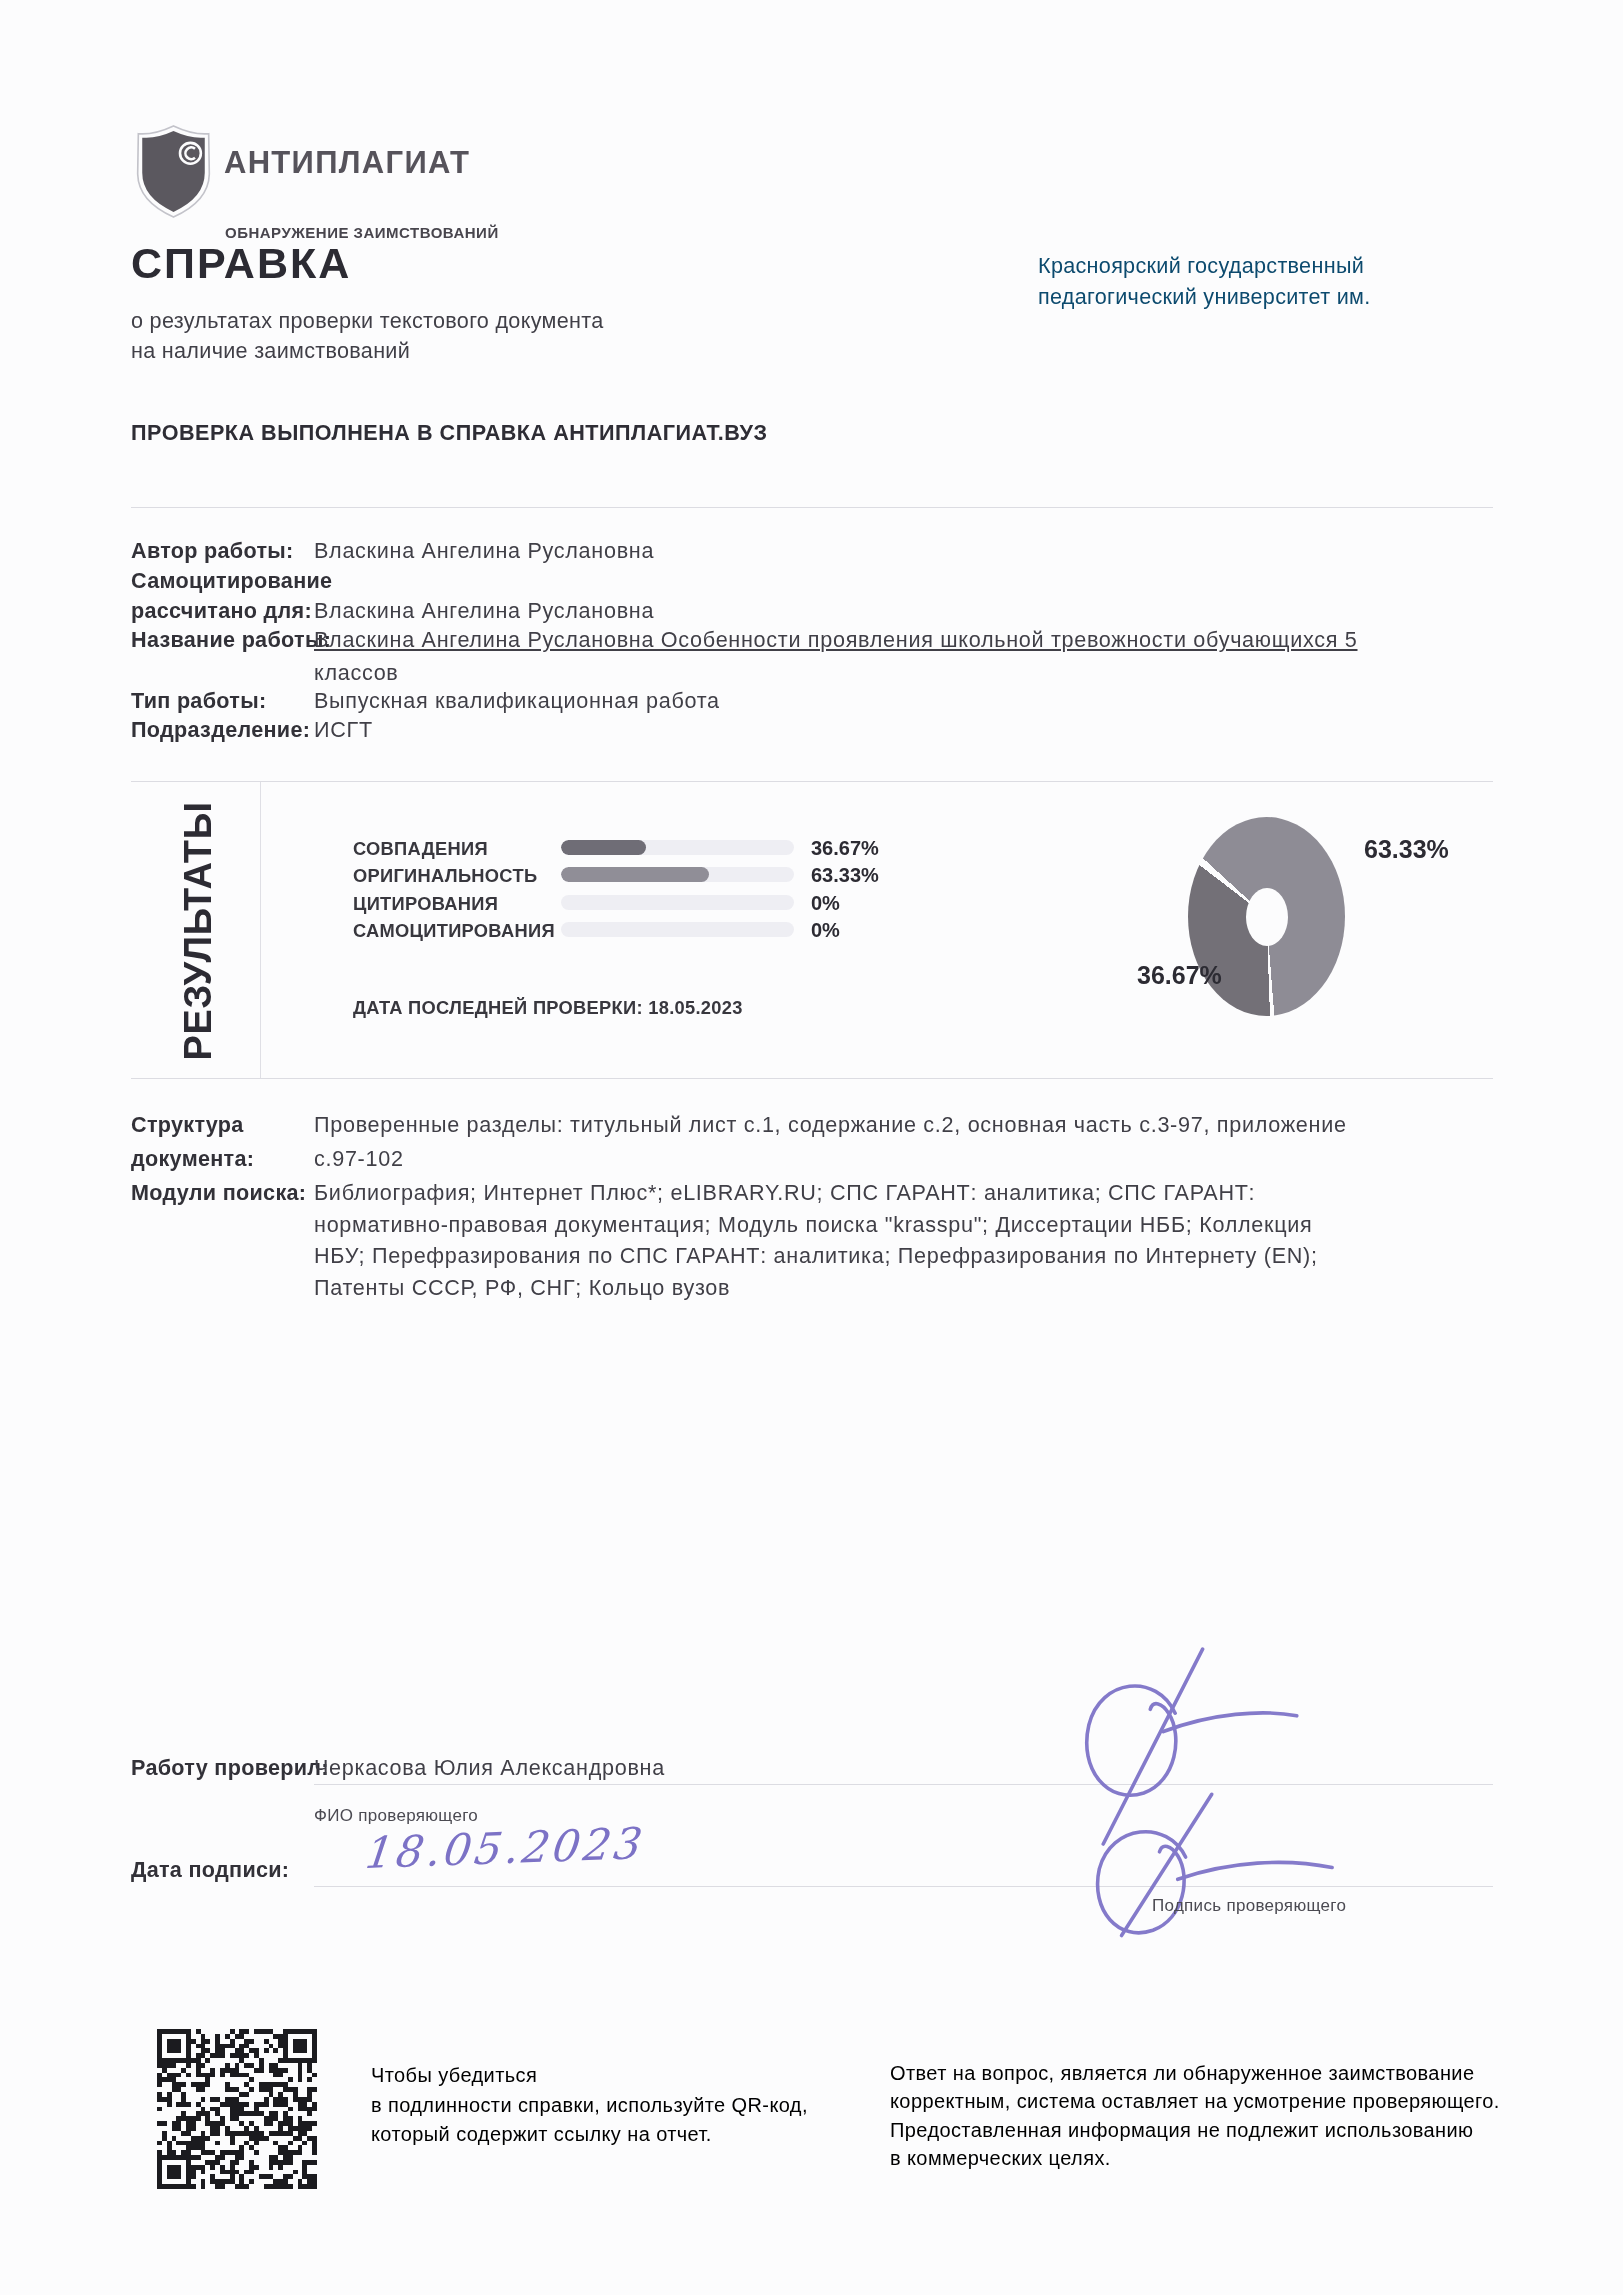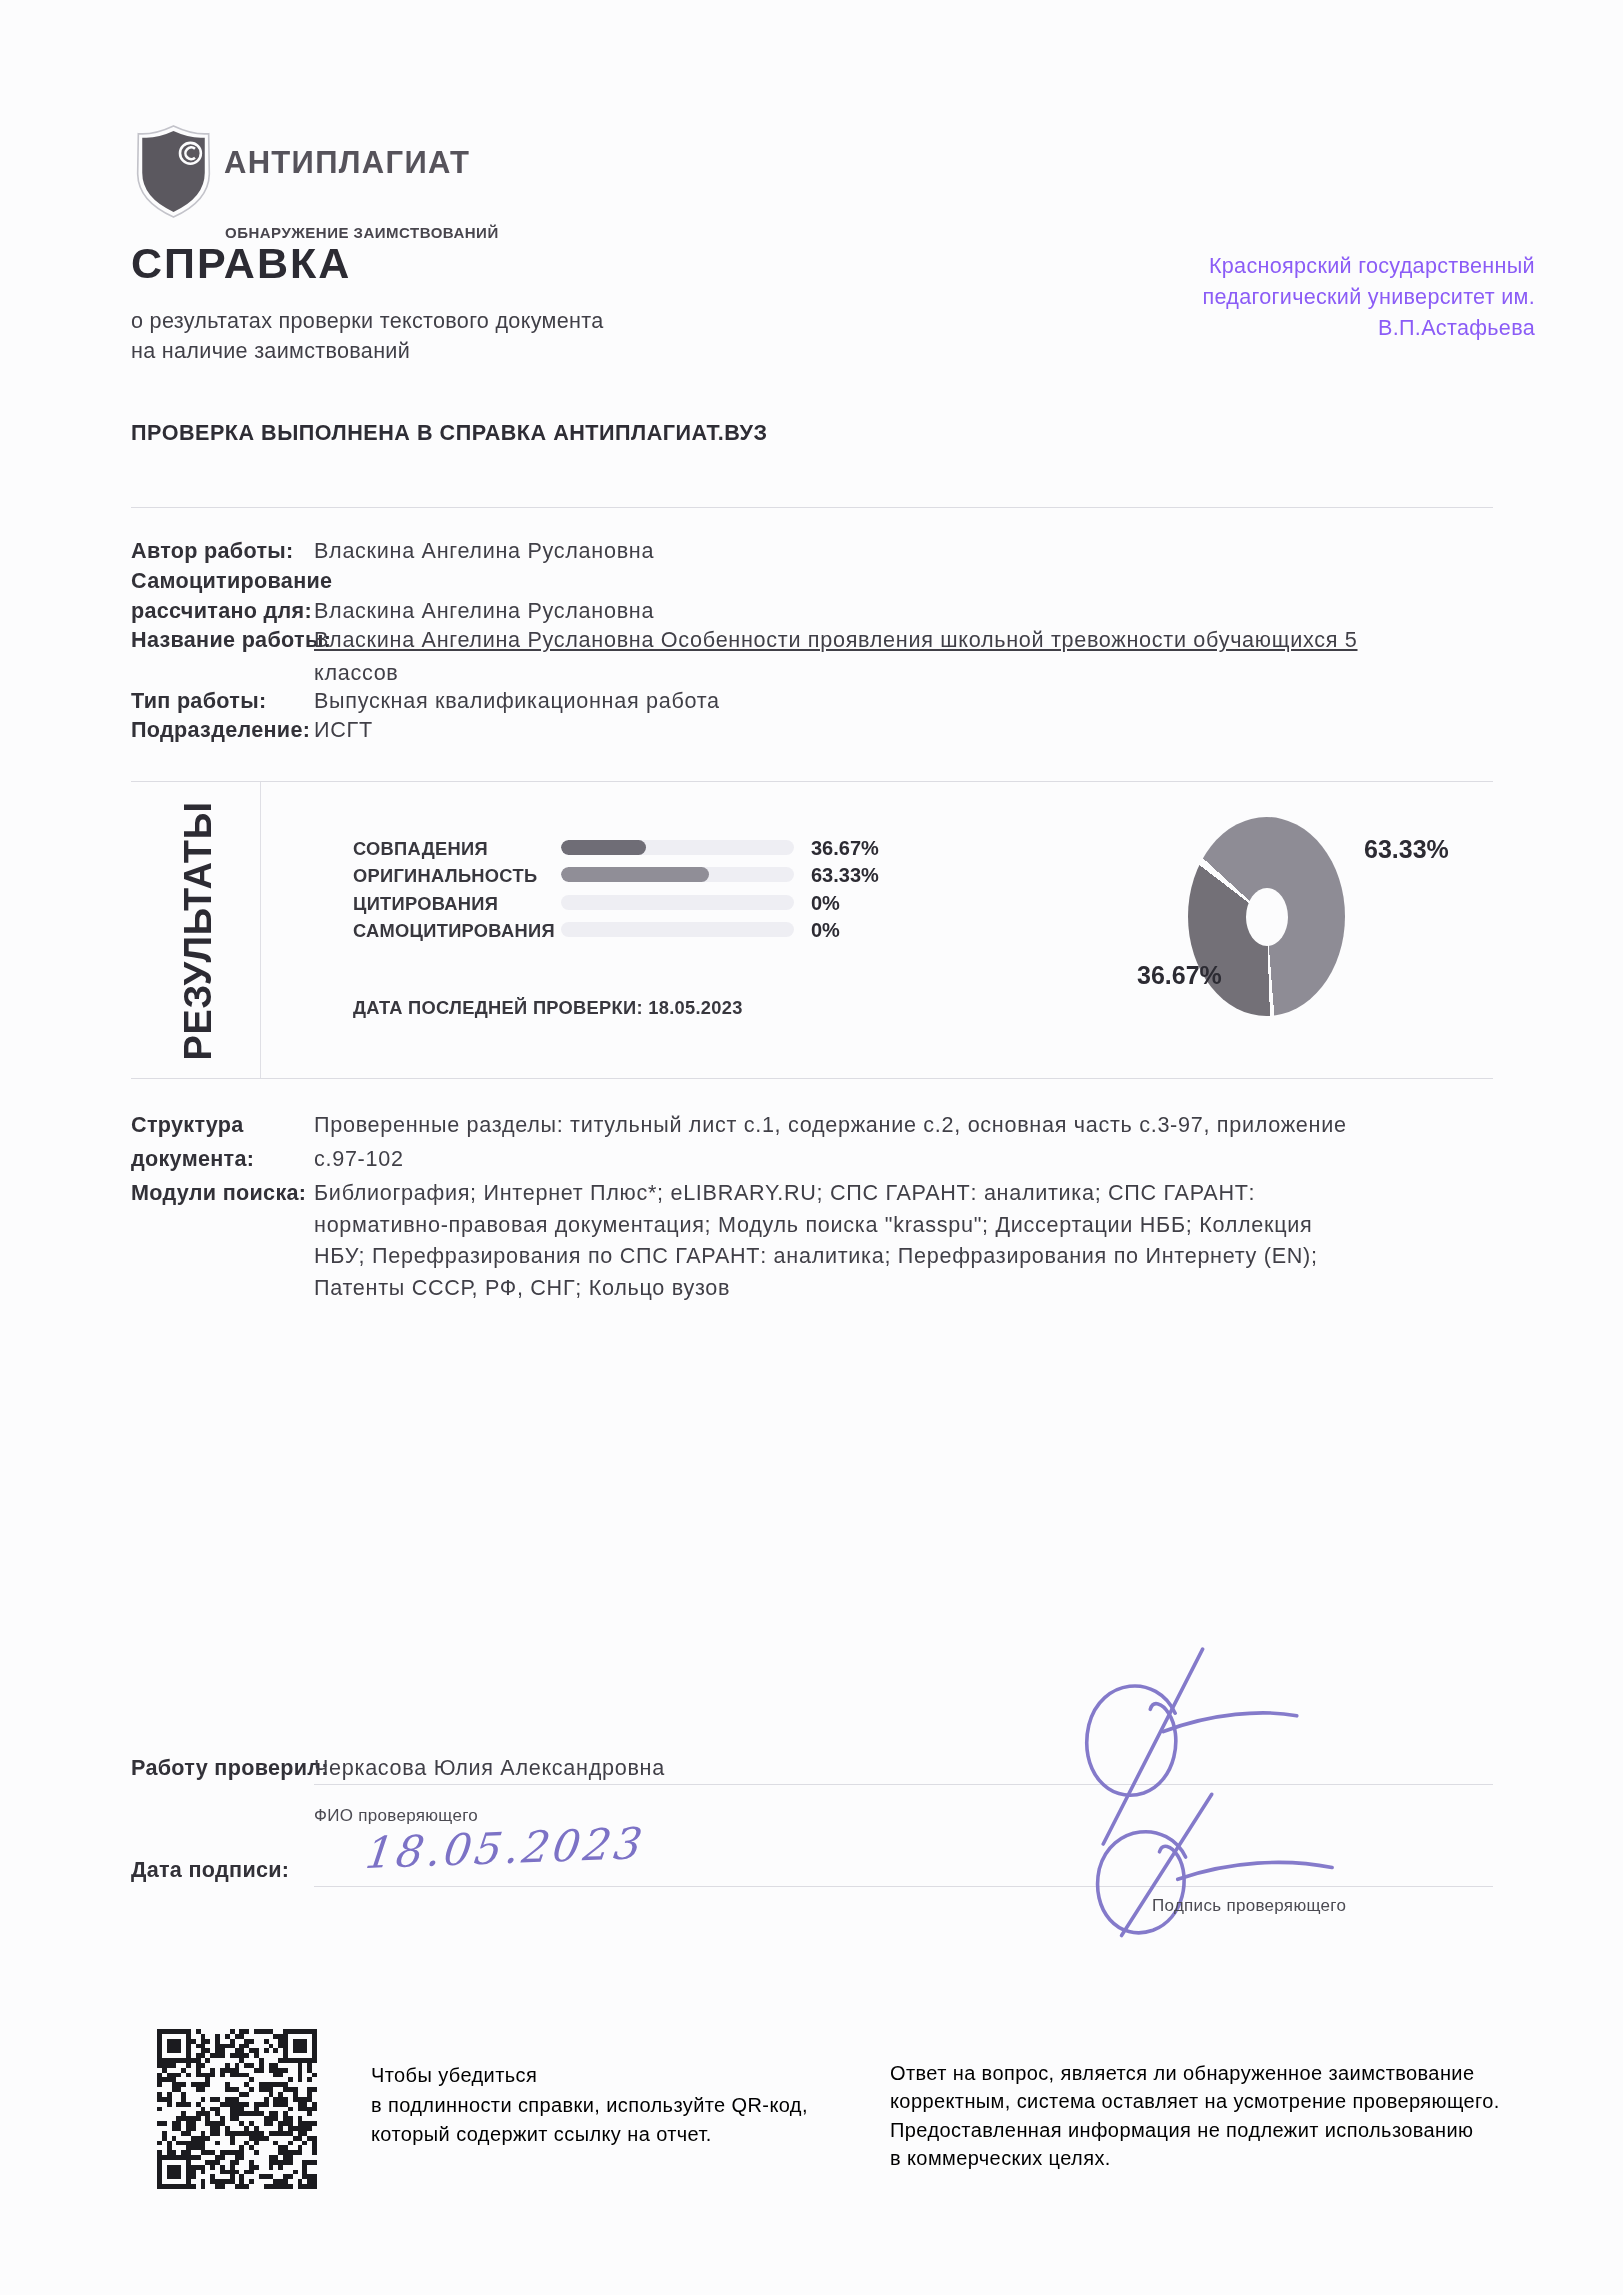--- a/index.html
+++ b/index.html
@@ -14,21 +14,21 @@
     background:#fcfcfd;overflow:hidden;padding-left:43px;
   }
   .abs{position:absolute;}
   .lbl{font-size:21.6px;font-weight:bold;color:#323138;letter-spacing:0.3px;white-space:nowrap;}
   .val{font-size:21.6px;color:#403f47;letter-spacing:0.7px;white-space:nowrap;}
   .rule{background:#dcdce2;height:1.3px;}
   .brand-name{font-size:31px;font-weight:800;color:#56535b;letter-spacing:1.3px;white-space:nowrap;}
   .brand-tag{font-size:15px;font-weight:bold;color:#48454d;letter-spacing:0.5px;white-space:nowrap;}
   .doc-title{font-size:43px;font-weight:800;color:#2c2b33;letter-spacing:2px;}
   .subtitle{font-size:21.6px;color:#403f47;line-height:30px;letter-spacing:0.3px;}
-  .org{font-size:21.6px;color:#8b5cf6;line-height:31px;text-align:right;letter-spacing:0.3px;}
+  .org{font-size:21.6px;color:#0c4a6e;line-height:31px;letter-spacing:0.3px;}
   .sysline{font-size:21.6px;font-weight:bold;color:#2e2d35;letter-spacing:0.5px;white-space:nowrap;}
   .res-side{font-size:38px;font-weight:800;color:#2c2b33;letter-spacing:0.7px;text-align:center;
             transform:rotate(-90deg);white-space:nowrap;}
   .legend-label{font-size:18.3px;font-weight:bold;color:#38373e;letter-spacing:0.3px;white-space:nowrap;}
   .legend-value{font-size:20px;font-weight:bold;color:#2c2b33;white-space:nowrap;}
   .bar-track{width:233px;height:15.7px;border-radius:7.9px;background:#eeeef3;overflow:hidden;}
   .bar-fill{height:100%;border-radius:7.9px;width:0;}
   .pie-label{font-size:25px;font-weight:bold;color:#2c2b33;white-space:nowrap;}
   .donut{width:157px;height:199px;border-radius:50%;}
   .donut-hole{position:absolute;left:58px;top:71px;width:42px;height:58px;border-radius:50%;background:#fcfcfd;}
@@ -55,21 +55,20 @@
   <div class="abs brand-name" style="left:224px;top:145px;">АНТИПЛАГИАТ</div>
   <div class="abs brand-tag" style="left:225px;top:183px;margin-top:41px;">ОБНАРУЖЕНИЕ ЗАИМСТВОВАНИЙ</div>
 
   <div class="abs doc-title" style="left:131px;top:239px;">СПРАВКА</div>
   <div class="abs subtitle" style="left:131px;top:306px;">о результатах проверки текстового документа</div>
   <div class="abs subtitle" style="left:131px;top:336px;">на наличие заимствований</div>
 
   <div class="abs org" style="right:131px;top:250px;width:497px;">
     <div>Красноярский государственный</div>
     <div>педагогический университет им.</div>
-    <div>В.П.Астафьева</div>
   </div>
 
   <div class="abs sysline" style="left:131px;top:420px;">ПРОВЕРКА ВЫПОЛНЕНА В СПРАВКА АНТИПЛАГИАТ.ВУЗ</div>
 
   <div class="abs rule" style="left:131px;top:507px;width:1362px;"></div>
 
   <div class="abs lbl" style="left:131px;top:538px;">Автор работы:</div>
   <div class="abs val" style="left:314px;top:538px;">Власкина Ангелина Руслановна</div>
 
   <div class="abs lbl" style="left:131px;top:568px;">Самоцитирование</div>

